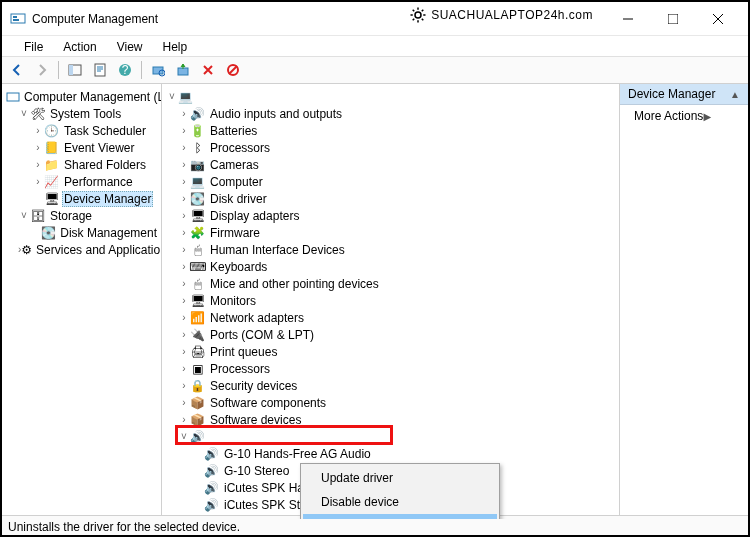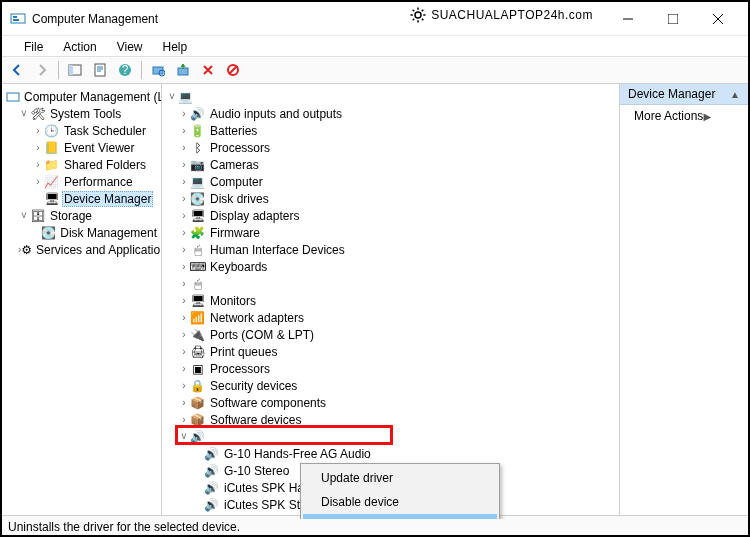--- a/index.html
+++ b/index.html
@@ -229,21 +229,21 @@
             <span class="lbl">Cameras</span>
           </div>
           <div class="tree-node indent-1">
             <span class="exp tri">›</span>
             <span class="ic">💻</span>
             <span class="lbl">Computer</span>
           </div>
           <div class="tree-node indent-1">
             <span class="exp tri">›</span>
             <span class="ic">💽</span>
-            <span class="lbl">Disk drives</span>
+            <span class="lbl">Disk driver</span>
           </div>
           <div class="tree-node indent-1">
             <span class="exp tri">›</span>
             <span class="ic">🖥</span>
             <span class="lbl">Display adapters</span>
           </div>
           <div class="tree-node indent-1">
             <span class="exp tri">›</span>
             <span class="ic">🧩</span>
             <span class="lbl">Firmware</span>
@@ -254,20 +254,21 @@
             <span class="lbl">Human Interface Devices</span>
           </div>
           <div class="tree-node indent-1">
             <span class="exp tri">›</span>
             <span class="ic">⌨</span>
             <span class="lbl">Keyboards</span>
           </div>
           <div class="tree-node indent-1">
             <span class="exp tri">›</span>
             <span class="ic">🖱</span>
+            <span class="lbl">Mice and other pointing devices</span>
           </div>
           <div class="tree-node indent-1">
             <span class="exp tri">›</span>
             <span class="ic">🖥</span>
             <span class="lbl">Monitors</span>
           </div>
           <div class="tree-node indent-1">
             <span class="exp tri">›</span>
             <span class="ic">📶</span>
             <span class="lbl">Network adapters</span>

